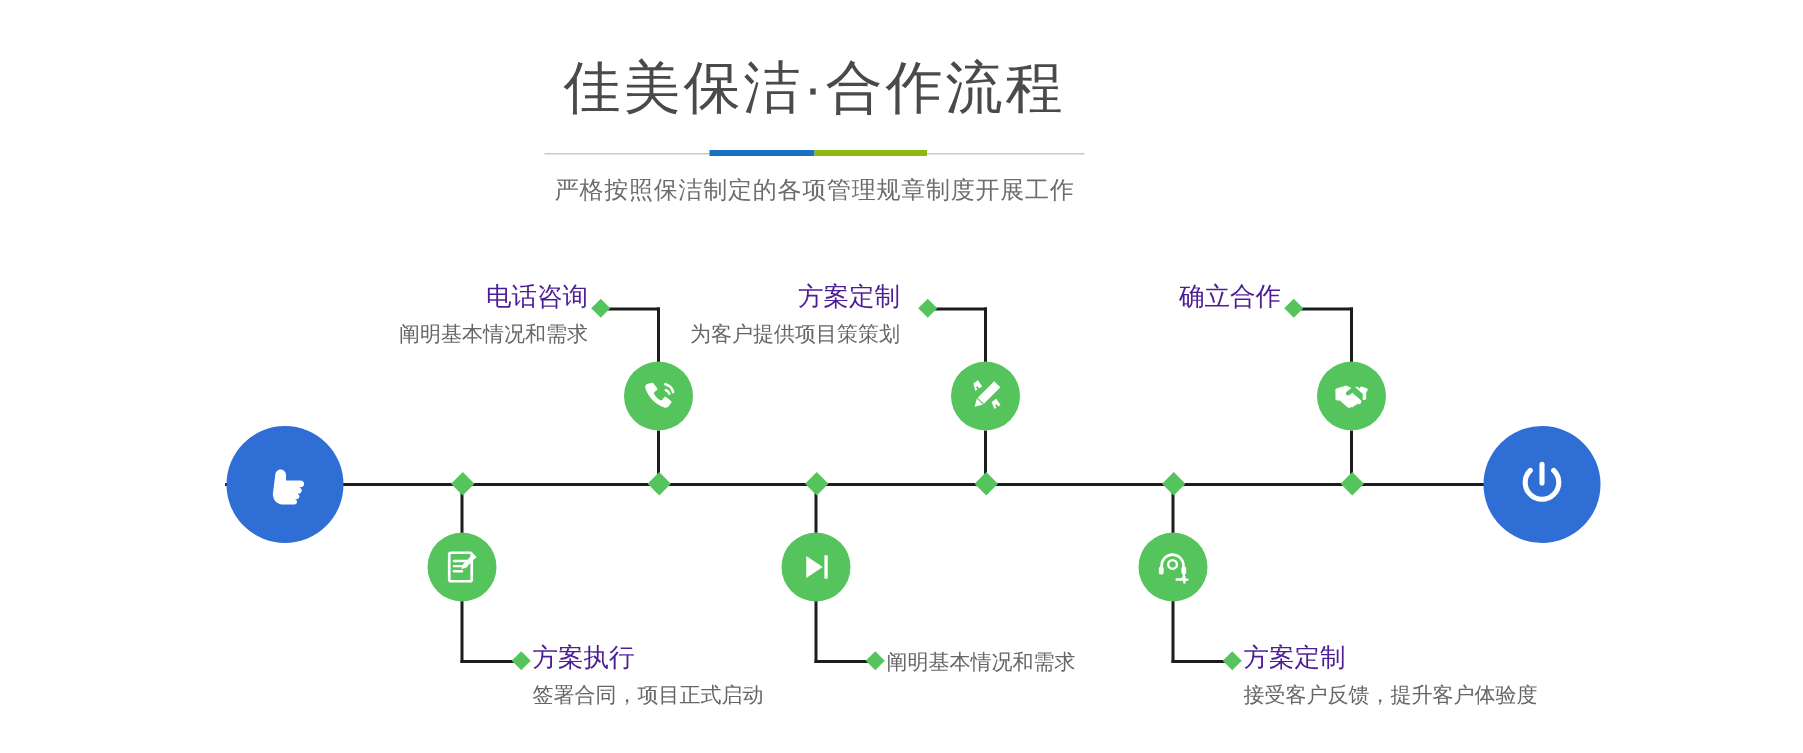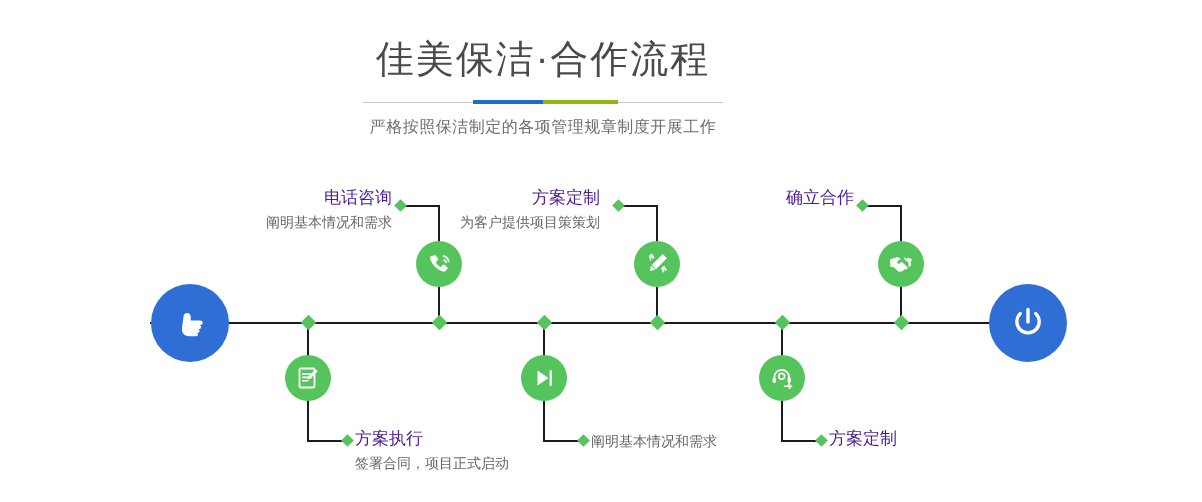--- a/index.html
+++ b/index.html
@@ -308,15 +308,16 @@
         <line x1="20.6" y1="19.4" x2="20.6" y2="23.4" stroke="#ffffff" stroke-width="1.6" stroke-linecap="round"></line>
         <line x1="18.6" y1="21.4" x2="22.6" y2="21.4" stroke="#ffffff" stroke-width="1.6" stroke-linecap="round"></line>
       </svg>
     </span>
   </div>
   <div class="elbow-v" style="left:781px; top:399px; height:43px;"></div>
   <div class="elbow-h" style="left:781px; top:440px; width:40px;"></div>
   <div class="elbow-dot" style="left:817px; top:436px;"></div>
   <div class="label-block left-align" style="left:829px; top:428px; width:300px;">
     <div class="label-title">方案定制</div>
+    <div class="label-desc">接受客户反馈，提升客户体验度</div>
   </div>
 
 </div>
 
 </body></html>

